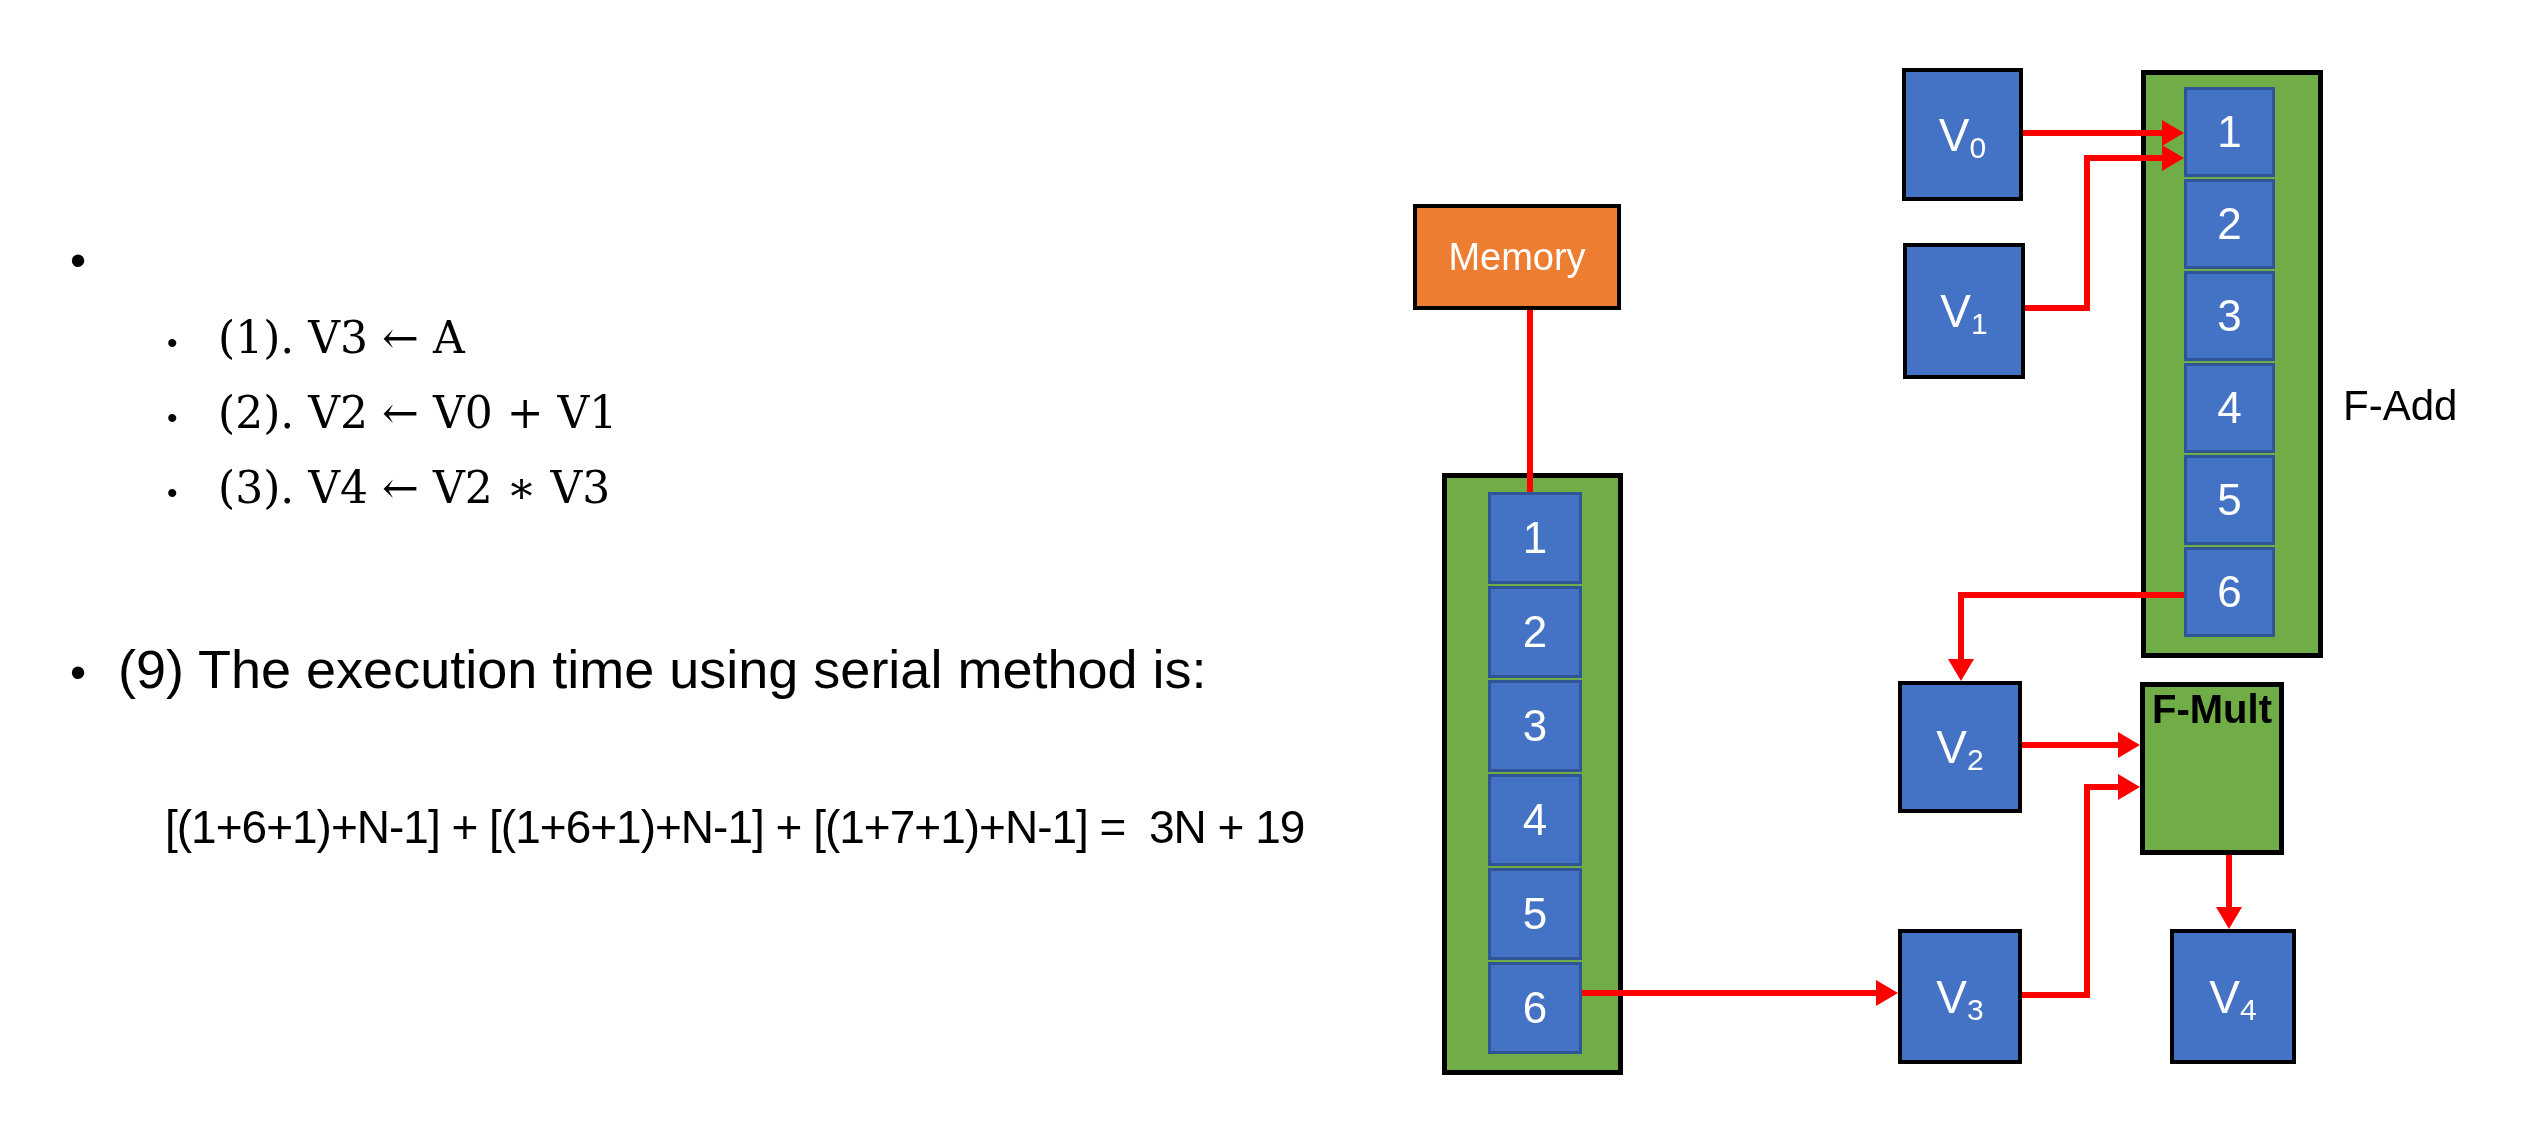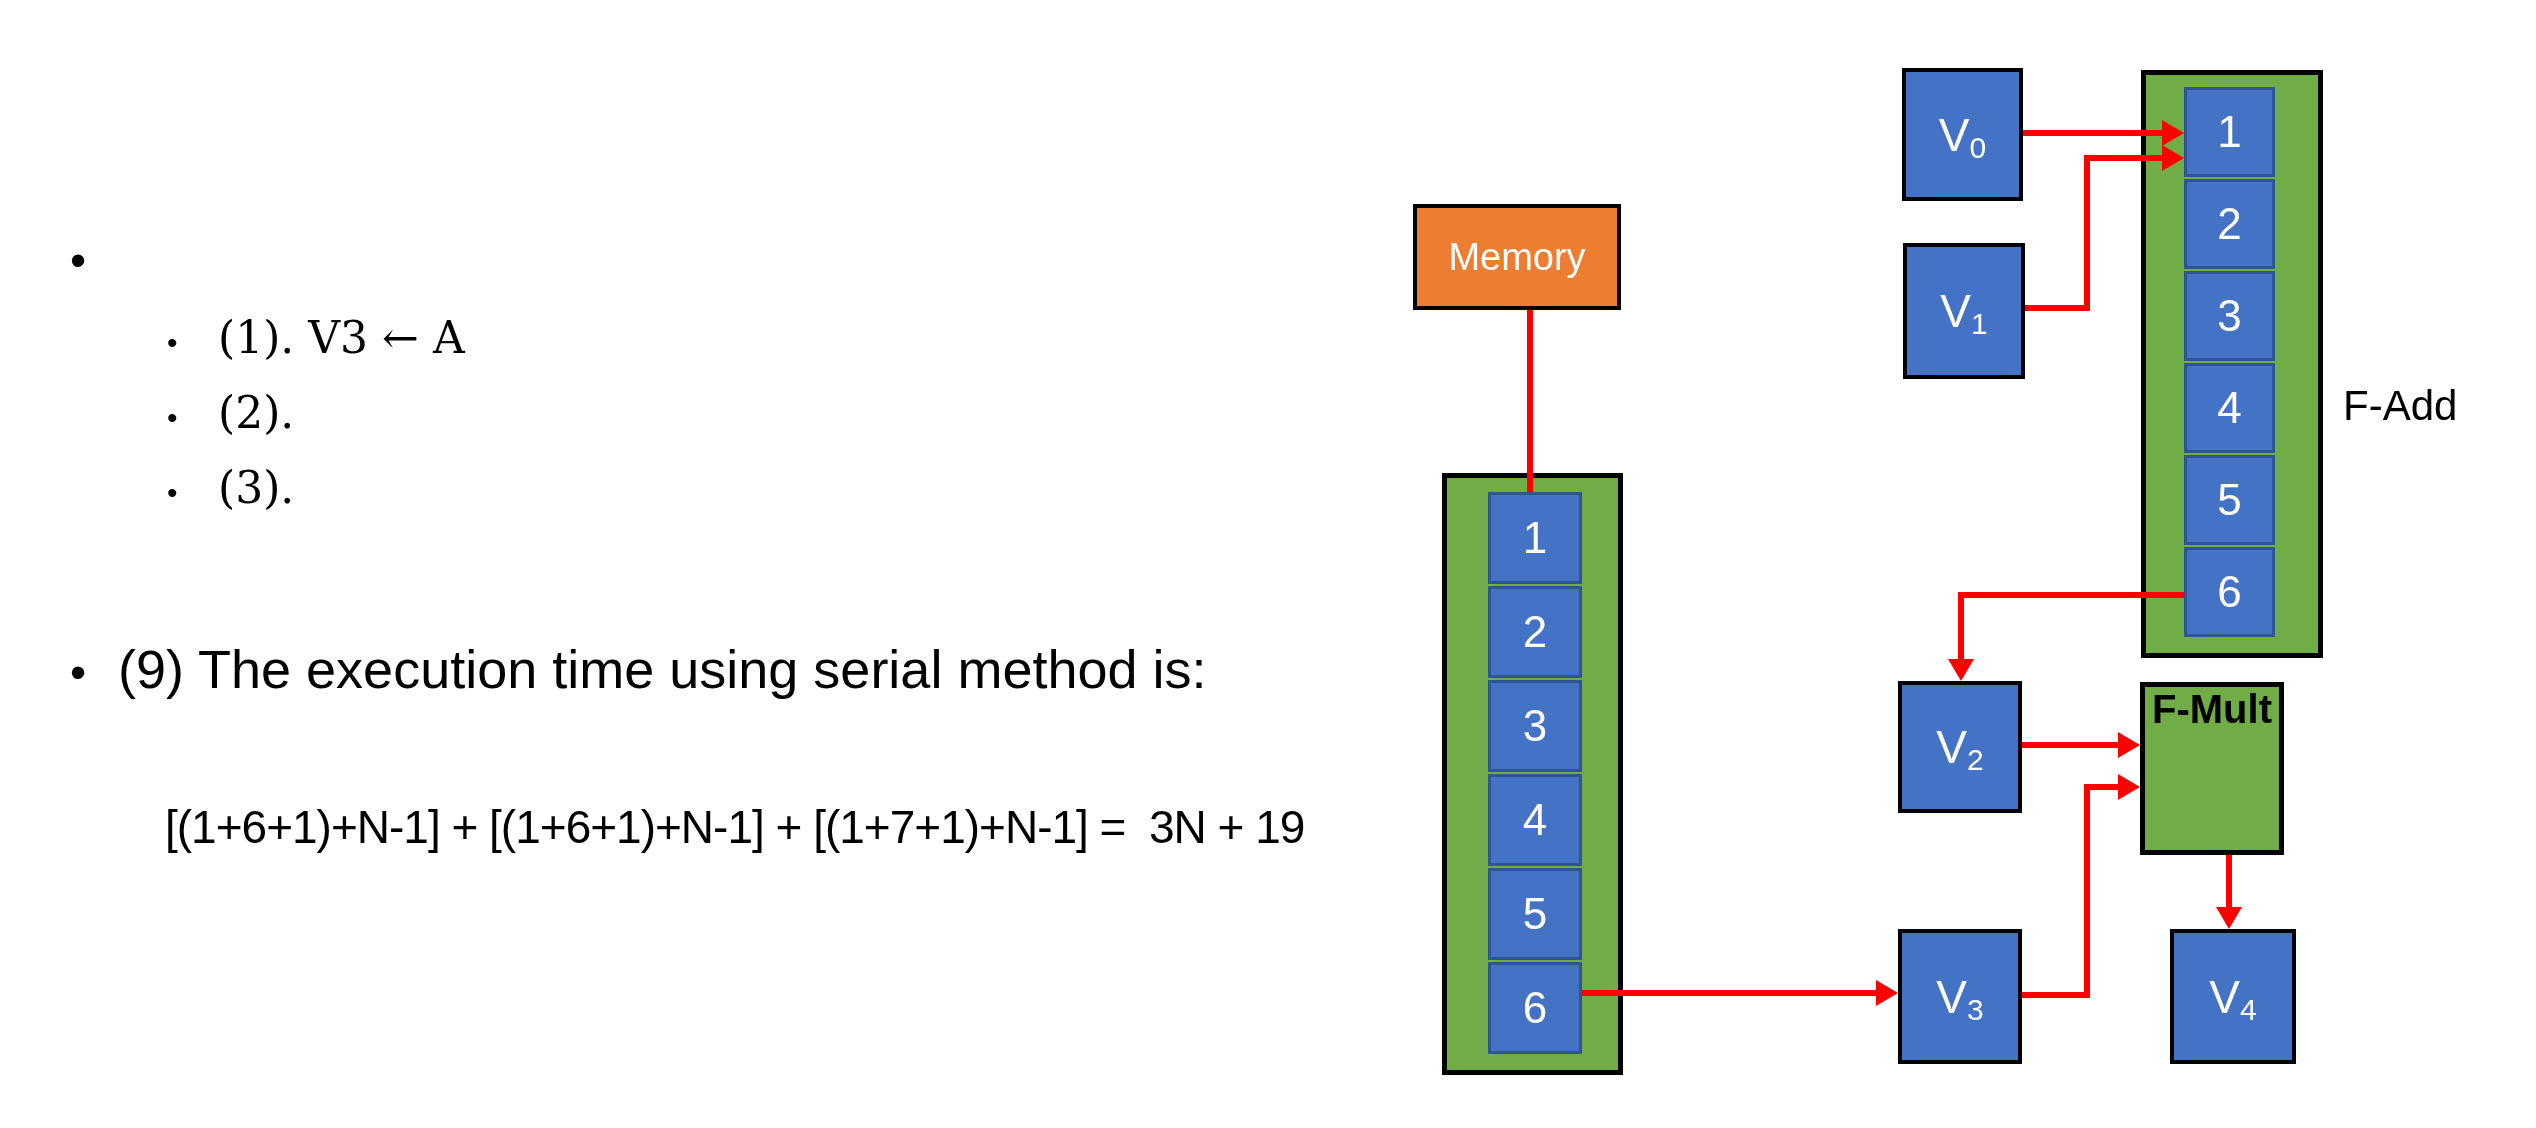--- a/index.html
+++ b/index.html
@@ -91,25 +91,27 @@
 
     <div class="row b-sub" style="left:167px; top:309px;">
       <span class="dot">•</span>
       <span class="prefix">(1).</span>
       <span class="math">V3 ← A</span>
     </div>
 
     <div class="row b-sub" style="left:167px; top:384px;">
       <span class="dot">•</span>
       <span class="prefix">(2).</span>
+      <span class="math">V2 ← V0 + V1</span>
     </div>
 
     <div class="row b-sub" style="left:167px; top:459px;">
       <span class="dot">•</span>
       <span class="prefix">(3).</span>
+      <span class="math">V4 ← V2 ∗ V3</span>
     </div>
 
     <div class="row b-main" style="left:70px; top:636px;">
       <span class="dot">•</span>
       <span>(9) The execution time using serial method is:</span>
     </div>
 
     <div class="formula">[(1+6+1)+N-1] + [(1+6+1)+N-1] + [(1+7+1)+N-1] =  3N + 19</div>
   </div>
 

